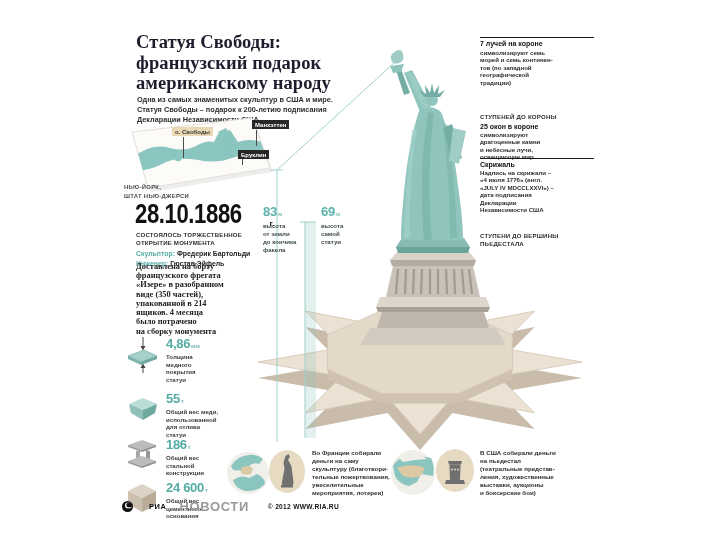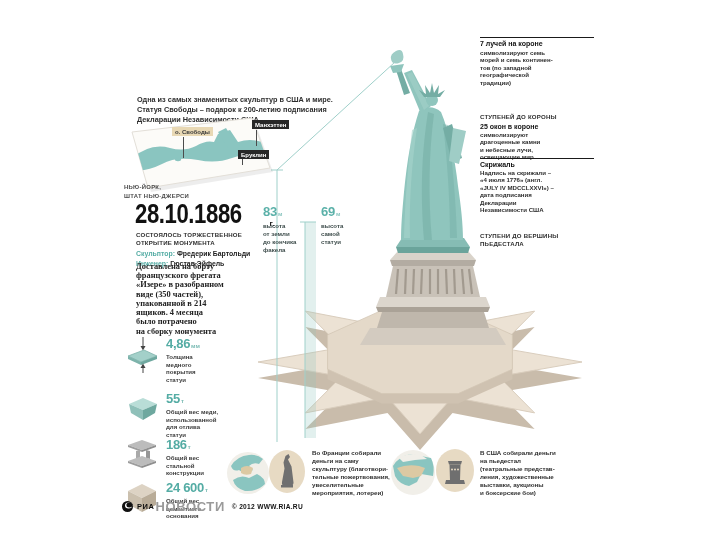--- a/index.html
+++ b/index.html
@@ -53,21 +53,21 @@
   .rule{position:absolute;left:480px;width:114px;height:1px;background:#1a1a1a;}
   .f-head{font-size:7px;font-weight:bold;color:#111;}
   .f-text{font-size:6.1px;font-weight:bold;color:#2e2e2e;line-height:1.22;}
   .f-num .bignum{font-size:25px;line-height:1;}
   .f-cap{font-size:6.1px;font-weight:bold;color:#2e2e2e;line-height:1.3;letter-spacing:.2px;}
 
   
   .fund-text{position:absolute;top:449px;font-size:6.2px;font-weight:bold;color:#2e2e2e;line-height:1.28;}
 
   
-  .footer{left:122px;top:499px;display:flex;align-items:center;gap:4px;}
+  .footer{left:122px;top:499px;display:flex;align-items:center;gap:16px;}
   .brand-b{font-size:7.5px;font-weight:bold;color:#111;letter-spacing:.6px;}
   .brand-l{font-size:13px;font-weight:bold;color:#9a9a9a;letter-spacing:.6px;}
   .copyright{font-size:6.6px;font-weight:bold;color:#111;letter-spacing:.3px;margin-left:3px;}
 </style>
 </head>
 <body>
 
 <div id="canvas">
 
   <svg class="abs" style="left:0;top:0" width="720" height="540" viewBox="0 0 720 540">
@@ -123,20 +123,23 @@
     <g stroke="#9fd0ca" stroke-width="1" fill="none">
       <line x1="395" y1="62" x2="277" y2="170"></line>
       <line x1="277" y1="170" x2="277" y2="442"></line>
       <line x1="271" y1="170" x2="283" y2="170"></line>
       <rect x="305" y="222" width="11" height="216" fill="rgba(143,197,189,0.26)" stroke="none"></rect>
       <line x1="305" y1="222" x2="305" y2="438"></line>
       <line x1="300" y1="222" x2="316" y2="222"></line>
     </g>
   </svg>
 
+  <div class="abs title pre">Статуя Свободы:
+французский подарок
+американскому народу</div>
   <div class="abs subtitle pre">Одна из самых знаменитых скульптур в США и мире.
 Статуя Свободы – подарок к 200-летию подписания
 Декларации Независимости США.</div>
 
   <svg class="abs" style="left:118px;top:112px" width="156" height="84" viewBox="0 0 156 84">
     <defs>
         <clipPath id="mapclip">
           <polygon points="14,20 134,6 152,56 30,76"></polygon>
         </clipPath>
       </defs>

